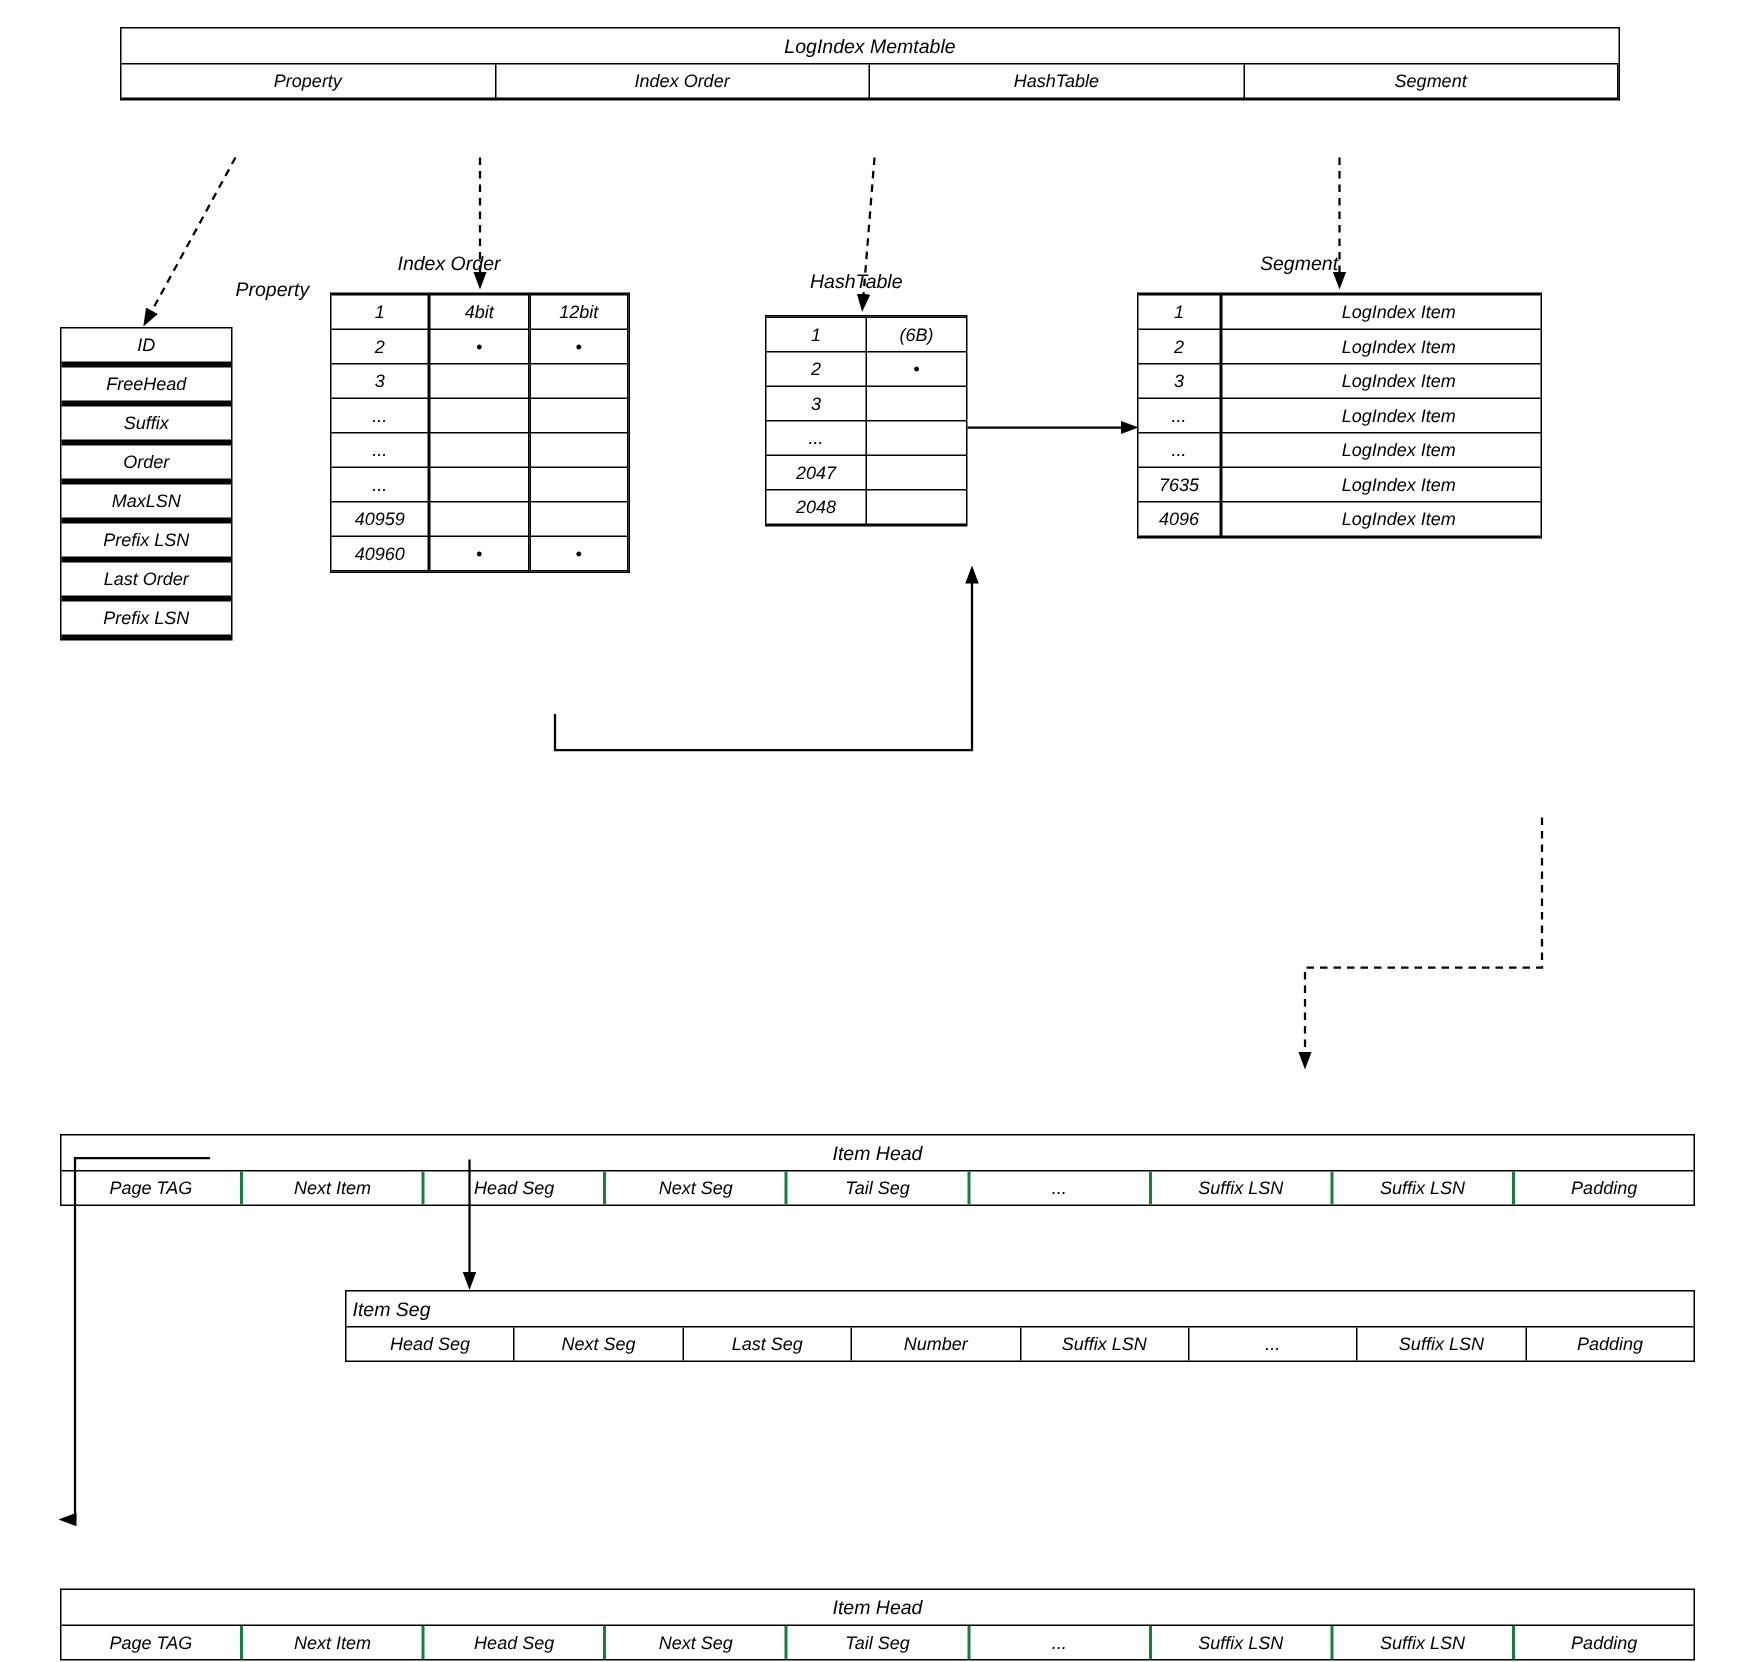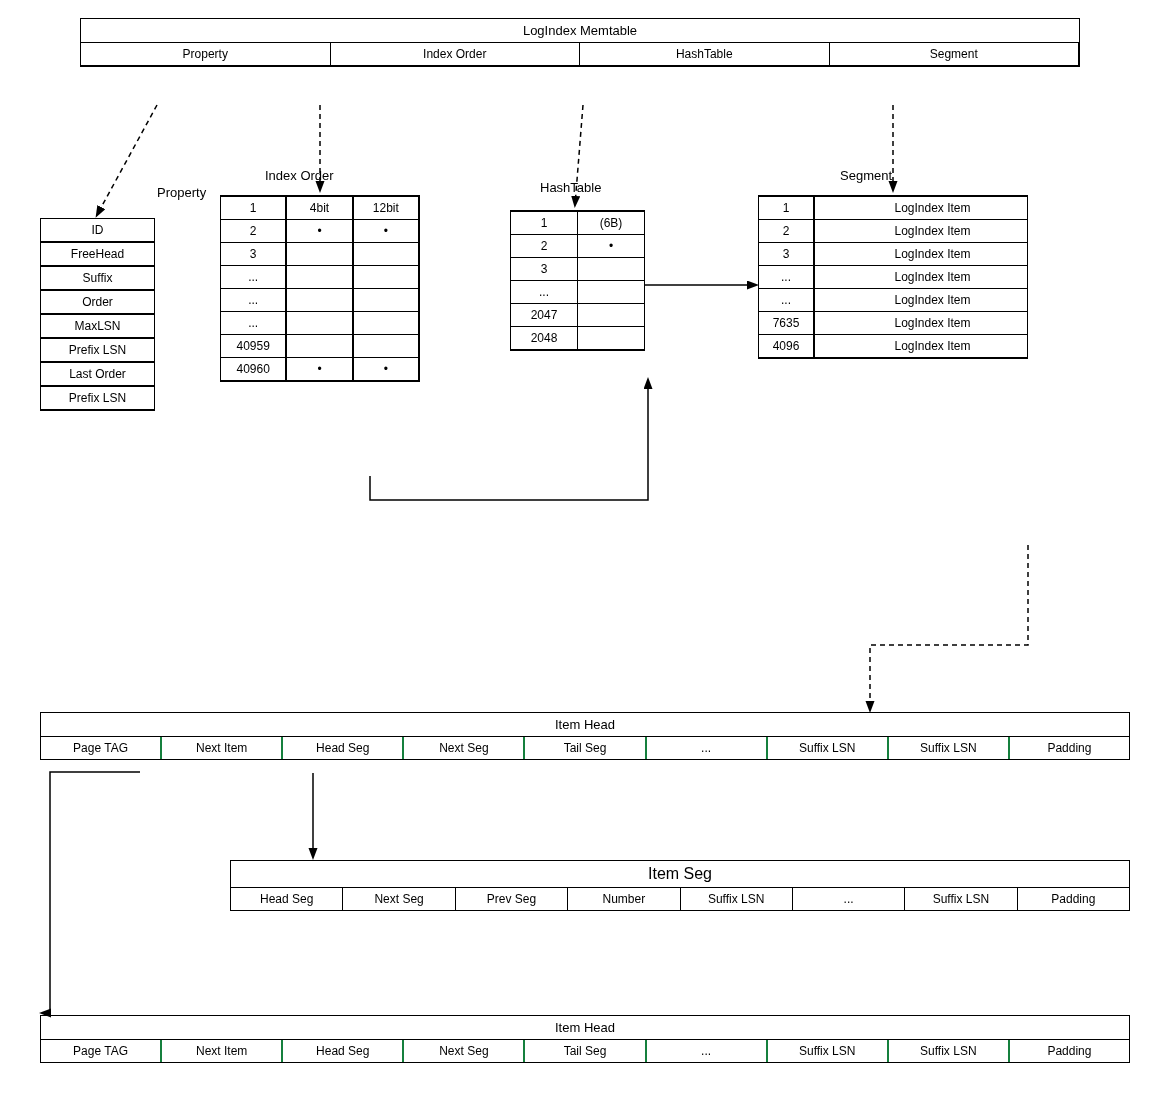--- a/index.html
+++ b/index.html
@@ -9,20 +9,21 @@
       font-size: 13px;
       width: 1165px;
       min-height: 1108px;
       position: relative;
       overflow: hidden;
     }
     .diagram-container {
       position: relative;
       width: 970px;
       height: 1108px;
+      font-style: italic;
     }
 
     
     .box {
       position: absolute;
       border: 1.5px solid #000;
       background: #fff;
       text-align: center;
     }
     .box-title {
@@ -58,21 +59,21 @@
 
     
     #property-box {
       left: 40px;
       top: 218px;
       width: 115px;
     }
     #property-box .cell {
       border-left: none;
       border-right: none;
-      border-bottom: 1px solid #000000;
+      border-bottom: 3px solid #000000;
     }
     #property-box .cell:first-child { border-top: none; }
 
     
     #index-order {
       left: 220px;
       top: 195px;
       width: 200px;
     }
     #index-order .io-row {
@@ -125,20 +126,21 @@
       font-size: 13px;
       text-align: center;
     }
 
     
     .item-head-container {
       position: absolute;
       left: 40px;
       width: 1090px;
       border: 1.5px solid #000;
+      margin-top: 44px;
     }
     #item-head-1 { top: 712px; }
     #item-head-2 { top: 1015px; }
 
     .item-head-container .title-row {
       border-bottom: 1.5px solid #000;
       padding: 4px;
       text-align: center;
       font-size: 13px;
     }
@@ -158,22 +160,22 @@
     #item-seg {
       position: absolute;
       left: 230px;
       top: 860px;
       width: 900px;
       border: 1.5px solid #000;
     }
     #item-seg .title-row {
       border-bottom: 1.5px solid #000;
       padding: 4px;
-      text-align: center;
-      font-size: 16px;
+      text-align: left;
+      font-size: 13px;
     }
     #item-seg .cells-row {
       display: flex;
     }
     #item-seg .cells-row .cell {
       flex: 1;
       border-right: 1px solid #000;
       border-top: none;
       border-left: none;
       border-bottom: none;
@@ -334,21 +336,21 @@
       <div class="cell">Suffix LSN</div>
       <div class="cell">Padding</div>
     </div>
   </div>
 
   <div id="item-seg">
     <div class="title-row">Item Seg</div>
     <div class="cells-row">
       <div class="cell">Head Seg</div>
       <div class="cell">Next Seg</div>
-      <div class="cell">Prev Seg</div>
+      <div class="cell">Last Seg</div>
       <div class="cell">Number</div>
       <div class="cell">Suffix LSN</div>
       <div class="cell">...</div>
       <div class="cell">Suffix LSN</div>
       <div class="cell">Padding</div>
     </div>
   </div>
 
   <div class="item-head-container" id="item-head-2">
     <div class="title-row">Item Head</div>

